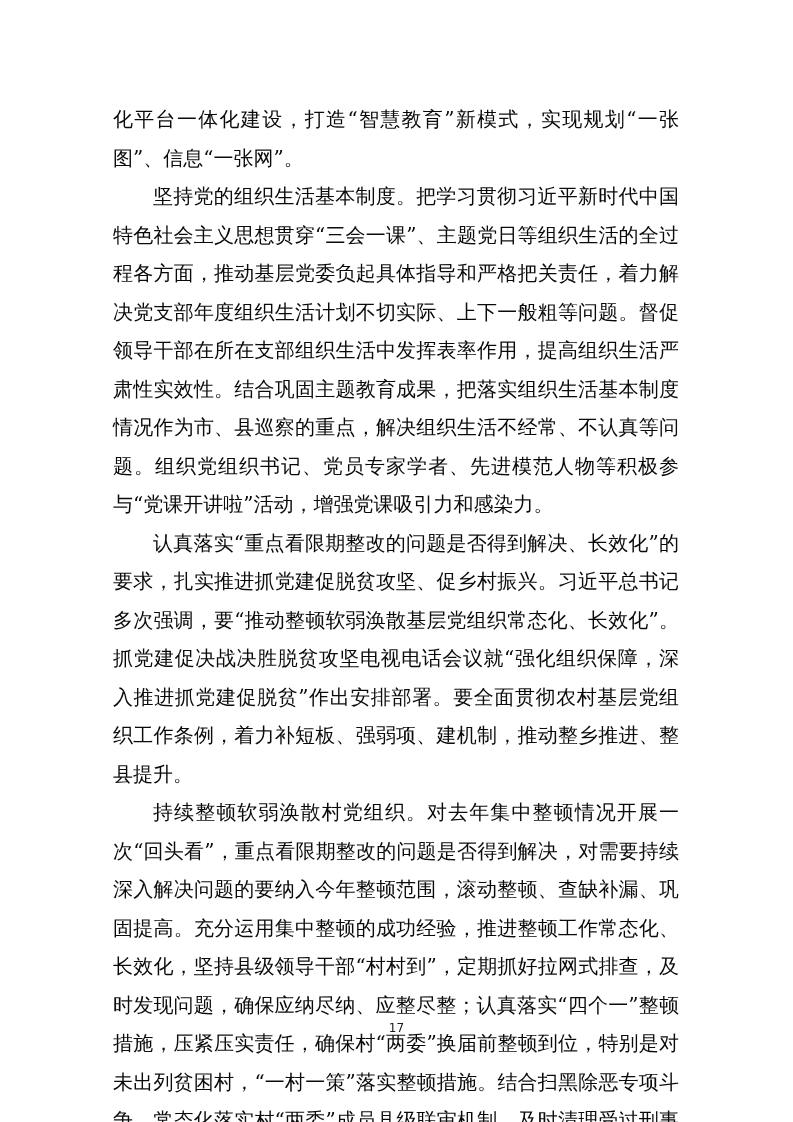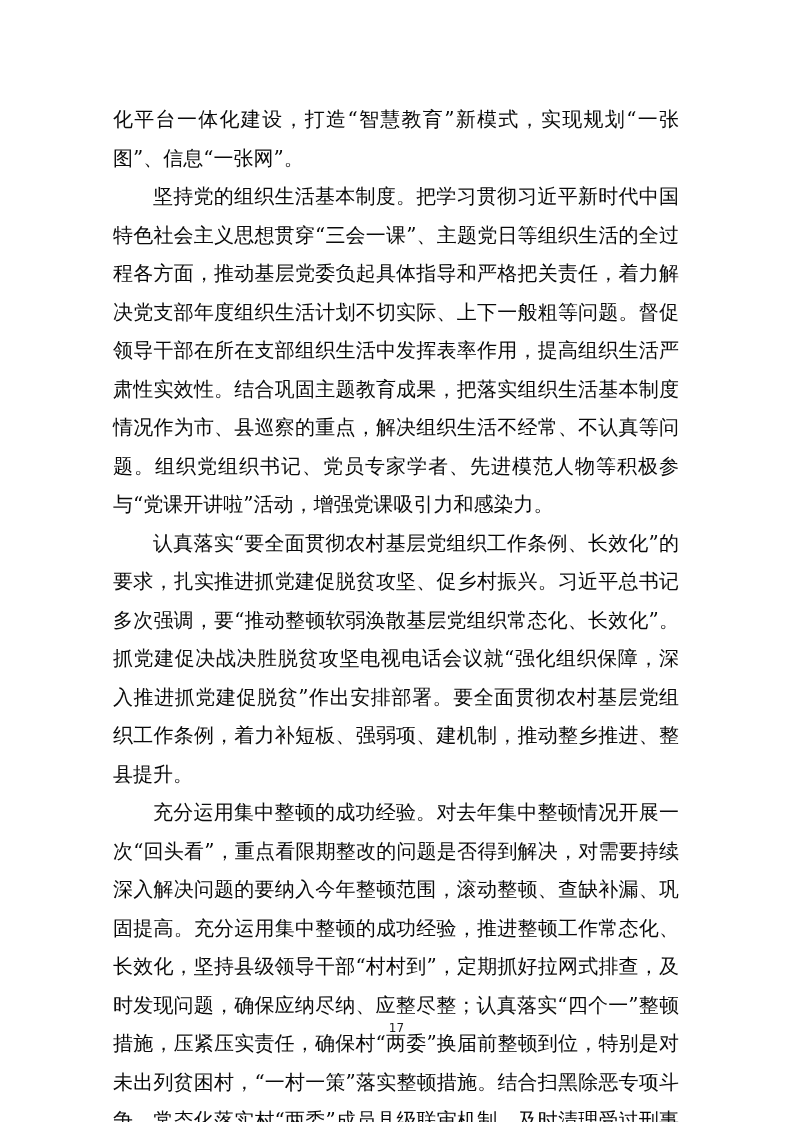--- a/index.html
+++ b/index.html
@@ -48,17 +48,17 @@
     color: #1a1a1a;
   }
 </style>
 </head>
 <body>
 
 <div class="page">
   <div class="content">
     <p class="para no-indent"><span class="lead"></span><span>化平台一体化建设，打造“智慧教育”新模式，实现规划“一张图”、信息“一张网”。</span></p>
     <p class="para"><span class="lead">坚持党的组织生活基本制度。</span><span>把学习贯彻习近平新时代中国特色社会主义思想贯穿“三会一课”、主题党日等组织生活的全过程各方面，推动基层党委负起具体指导和严格把关责任，着力解决党支部年度组织生活计划不切实际、上下一般粗等问题。督促领导干部在所在支部组织生活中发挥表率作用，提高组织生活严肃性实效性。结合巩固主题教育成果，把落实组织生活基本制度情况作为市、县巡察的重点，解决组织生活不经常、不认真等问题。组织党组织书记、党员专家学者、先进模范人物等积极参与“党课开讲啦”活动，增强党课吸引力和感染力。</span></p>
-    <p class="para"><span class="lead">认真落实“要全面贯彻农村基层党组织工作条例、长效化”的要求，扎实推进抓党建促脱贫攻坚、促乡村振兴。</span><span>习近平总书记多次强调，要“推动整顿软弱涣散基层党组织常态化、长效化”。抓党建促决战决胜脱贫攻坚电视电话会议就“强化组织保障，深入推进抓党建促脱贫”作出安排部署。要全面贯彻农村基层党组织工作条例，着力补短板、强弱项、建机制，推动整乡推进、整县提升。</span></p>
-    <p class="para"><span class="lead">充分运用集中整顿的成功经验。</span><span>对去年集中整顿情况开展一次“回头看”，重点看限期整改的问题是否得到解决，对需要持续深入解决问题的要纳入今年整顿范围，滚动整顿、查缺补漏、巩固提高。充分运用集中整顿的成功经验，推进整顿工作常态化、长效化，坚持县级领导干部“村村到”，定期抓好拉网式排查，及时发现问题，确保应纳尽纳、应整尽整；认真落实“四个一”整顿措施，压紧压实责任，确保村“两委”换届前整顿到位，特别是对未出列贫困村，“一村一策”落实整顿措施。结合扫黑除恶专项斗争，常态化落实村“两委”成员县级联审机制，及时清理受过刑事处罚、存在“村霸”和涉黑涉恶等问题的村干部。</span></p>
+    <p class="para"><span class="lead">认真落实“重点看限期整改的问题是否得到解决、长效化”的要求，扎实推进抓党建促脱贫攻坚、促乡村振兴。</span><span>习近平总书记多次强调，要“推动整顿软弱涣散基层党组织常态化、长效化”。抓党建促决战决胜脱贫攻坚电视电话会议就“强化组织保障，深入推进抓党建促脱贫”作出安排部署。要全面贯彻农村基层党组织工作条例，着力补短板、强弱项、建机制，推动整乡推进、整县提升。</span></p>
+    <p class="para"><span class="lead">持续整顿软弱涣散村党组织。</span><span>对去年集中整顿情况开展一次“回头看”，重点看限期整改的问题是否得到解决，对需要持续深入解决问题的要纳入今年整顿范围，滚动整顿、查缺补漏、巩固提高。充分运用集中整顿的成功经验，推进整顿工作常态化、长效化，坚持县级领导干部“村村到”，定期抓好拉网式排查，及时发现问题，确保应纳尽纳、应整尽整；认真落实“四个一”整顿措施，压紧压实责任，确保村“两委”换届前整顿到位，特别是对未出列贫困村，“一村一策”落实整顿措施。结合扫黑除恶专项斗争，常态化落实村“两委”成员县级联审机制，及时清理受过刑事处罚、存在“村霸”和涉黑涉恶等问题的村干部。</span></p>
   </div>
   <div class="page-number">17</div>
 </div>
 
 </body></html>

